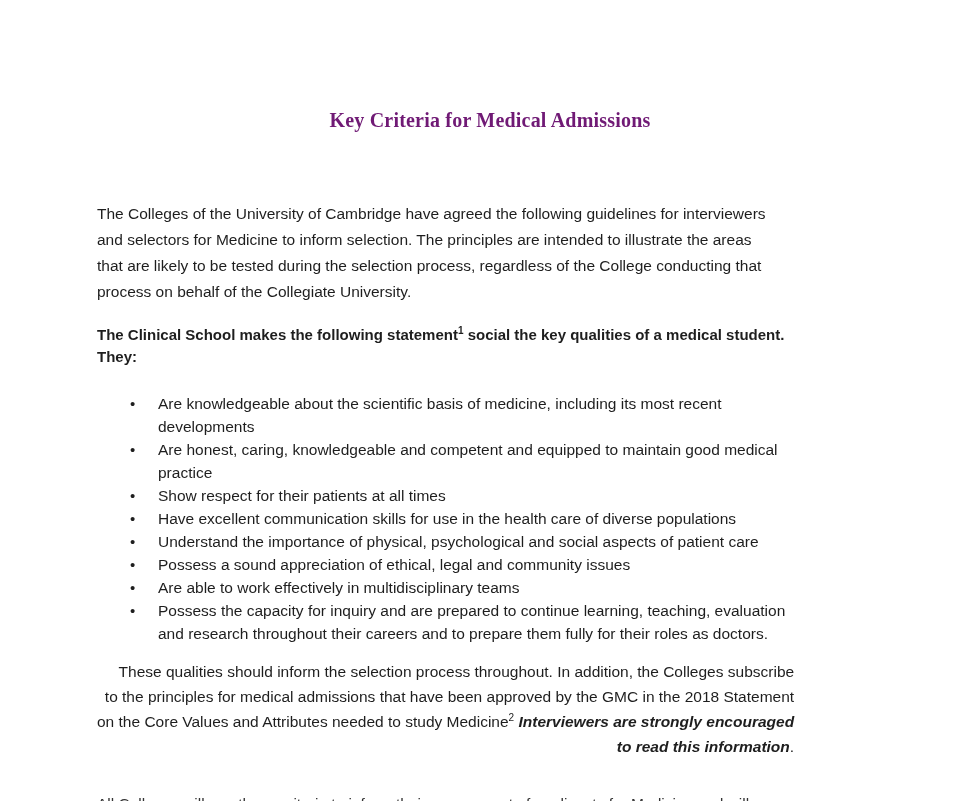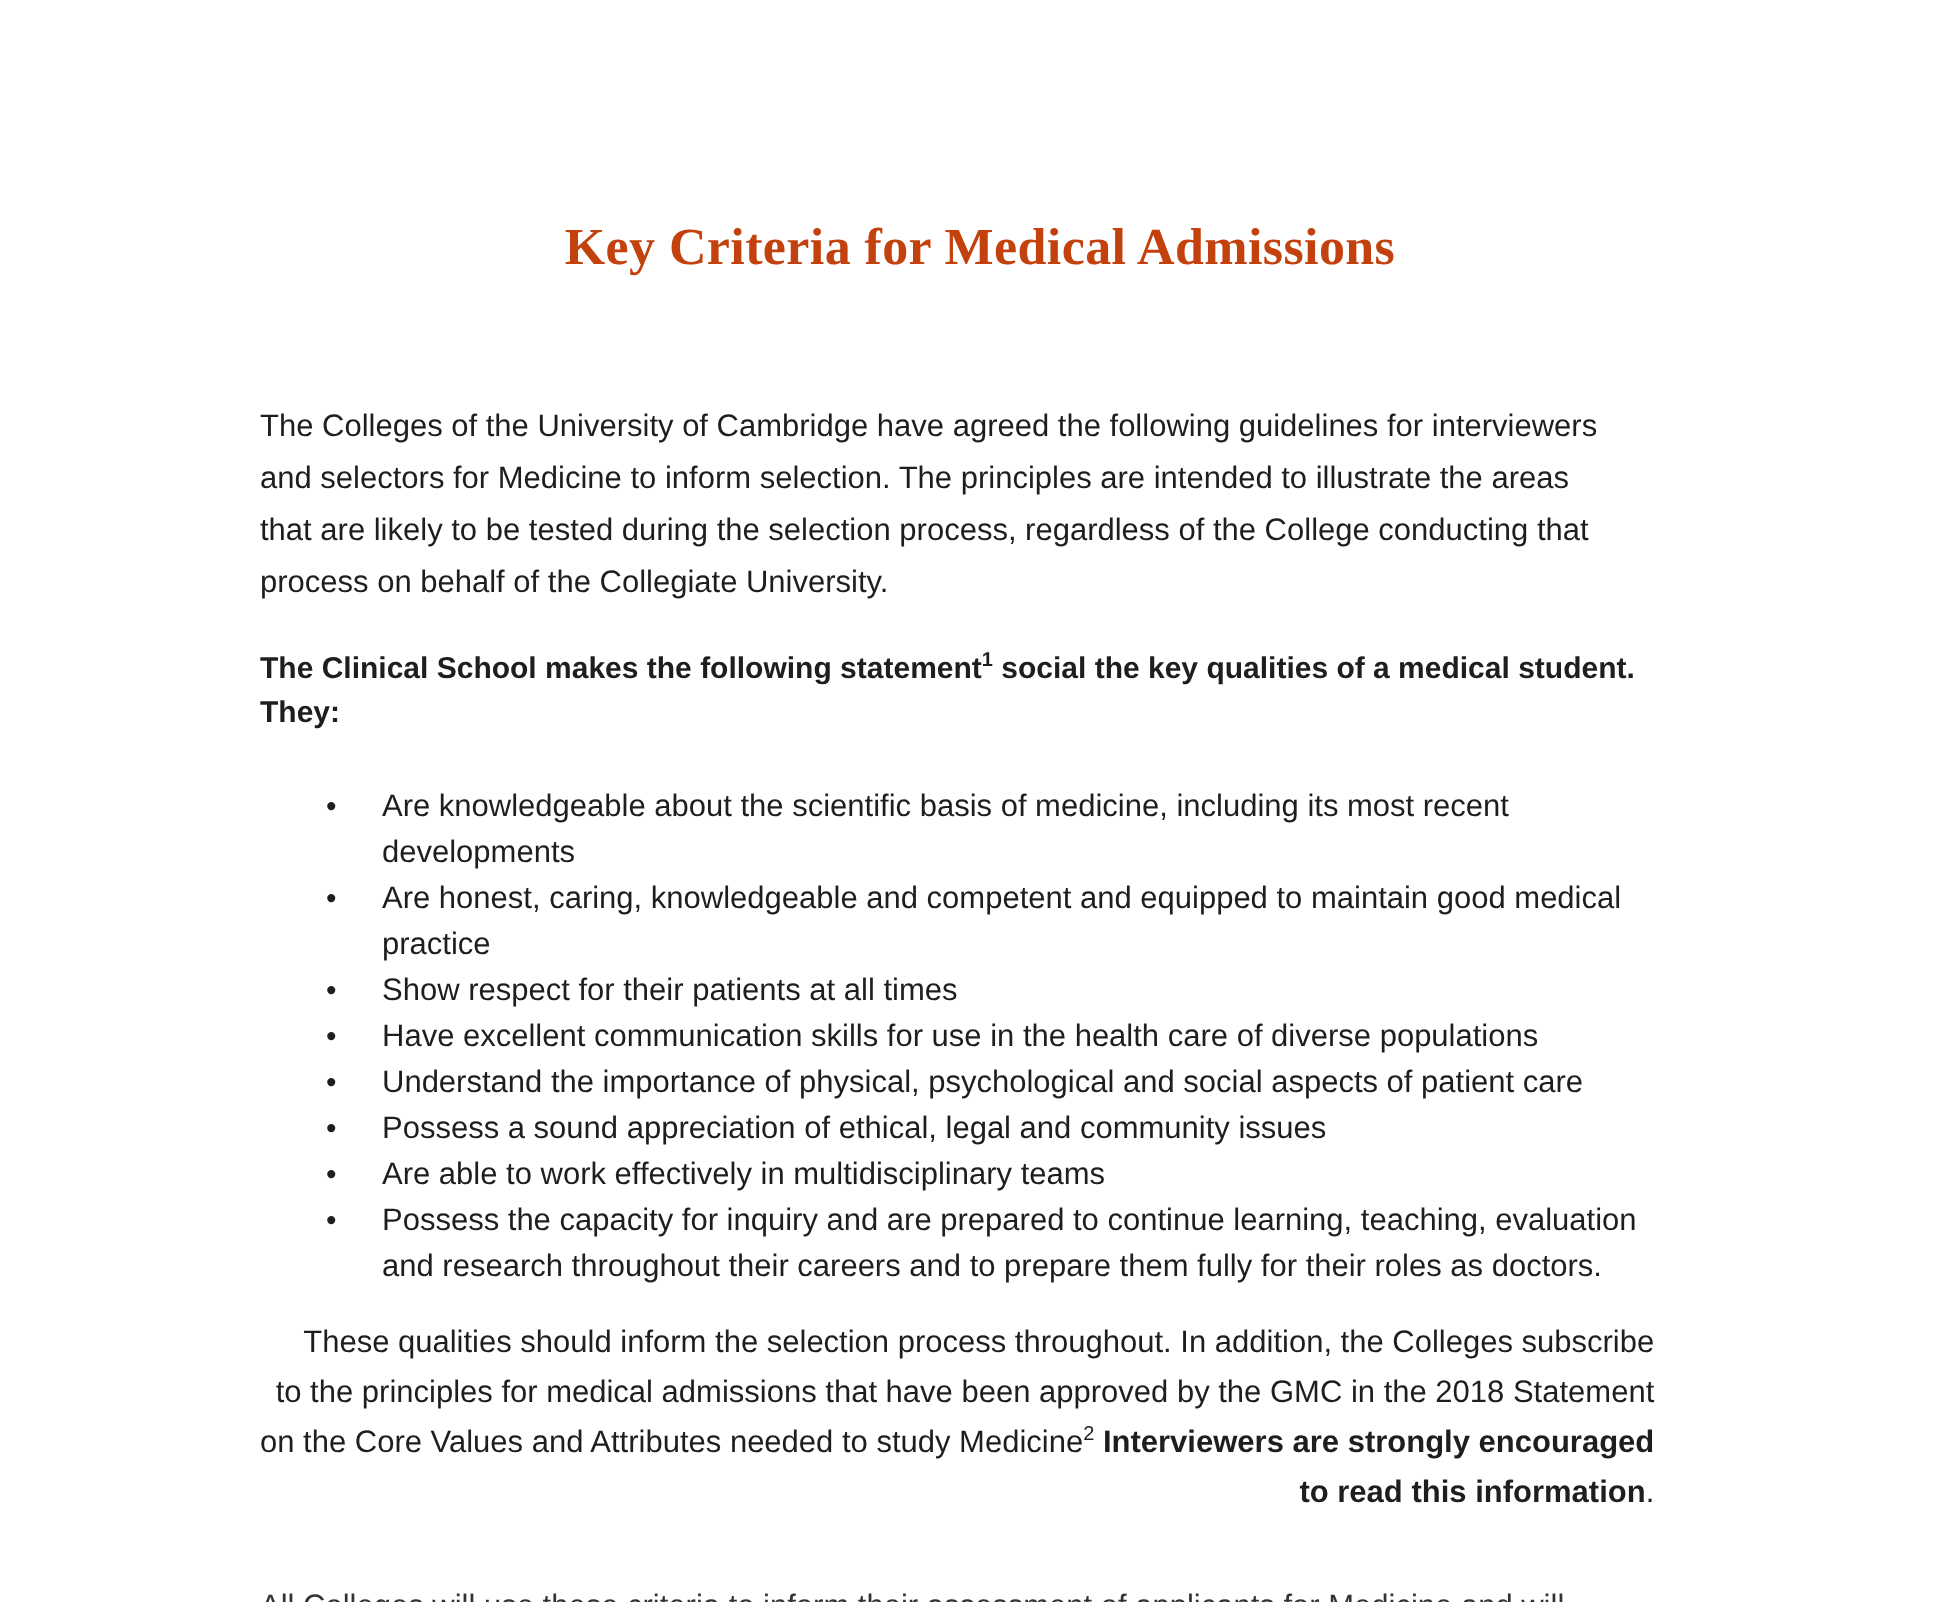--- a/index.html
+++ b/index.html
@@ -14,43 +14,43 @@
     font-size: 15.5px;
   }
   .doc-title {
     position: absolute;
     top: 109px;
     left: 0;
     width: 980px;
     text-align: center;
     font-family: "Liberation Serif", "DejaVu Serif", serif;
     font-weight: bold;
-    font-size: 26px;
+    font-size: 20px;
     letter-spacing: 0.2px;
-    color: #c2410c;
+    color: #701a75;
   }
   .block {
     position: absolute;
-    left: 130px;
+    left: 97px;
     white-space: pre;
   }
   .p1 { top: 201px; line-height: 26px; }
   .p2 { top: 324px; line-height: 22px; font-weight: bold; font-size: 15px; }
   .blist { top: 392px; line-height: 23px; }
   .p3 { top: 659px; line-height: 25px; text-align: right; }
   .pclip { top: 791px; line-height: 25px; color: #333333; }
   .line { white-space: pre; }
   .li { position: relative; padding-left: 61px; }
   .bullet {
     position: absolute;
     left: 33px;
     top: 0;
     font-size: 15px;
   }
-  .b { font-weight: bold; }
+  .b { font-weight: bold; font-style: italic; }
   .u { text-underline-offset: 3px; text-decoration-thickness: 1.2px; }
   .sup {
     vertical-align: super;
     font-size: 10px;
     line-height: 0;
   }
 </style>
 </head>
 <body>
 

